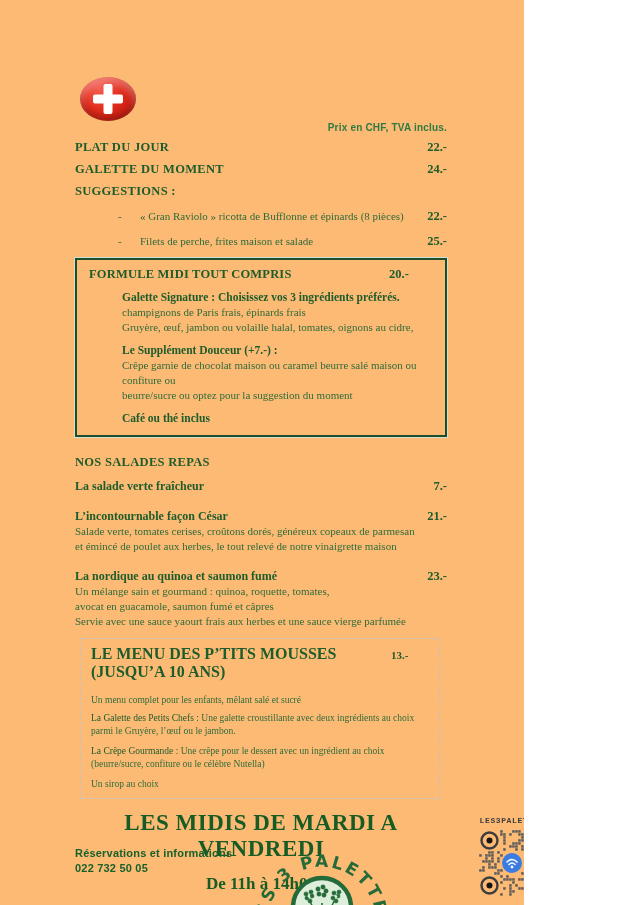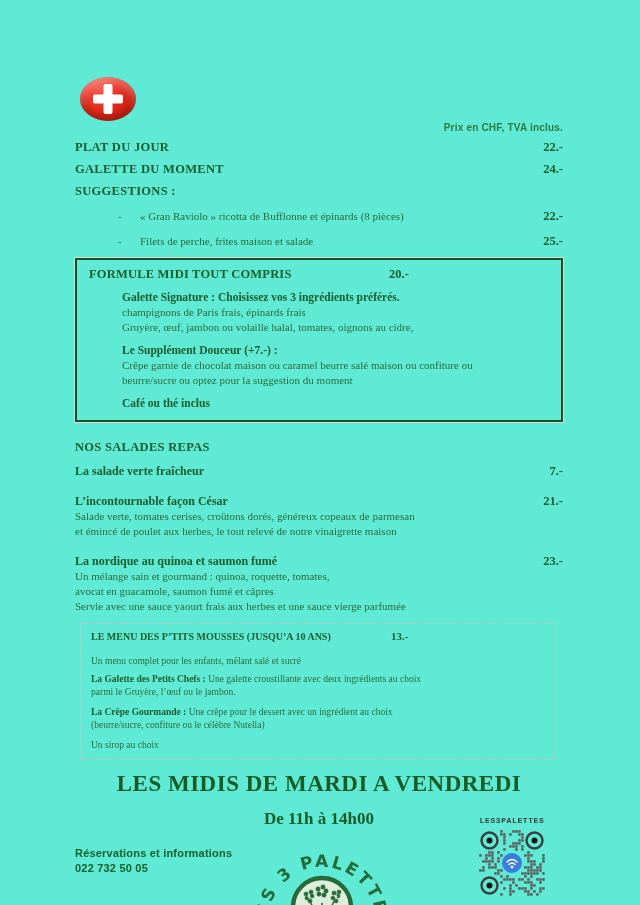--- a/index.html
+++ b/index.html
@@ -2,22 +2,22 @@
 <html><head>
 <meta charset="utf-8">
 <style>
   :root{
     --g1:#1d5c2b;   
     --g2:#2e6b3a;   
     --border-green:#1d4e2a;
   }
   html,body{margin:0;padding:0;background:#ffffff;}
   .page{
-    position:relative;width:640px;height:905px;overflow:hidden;
-    background:#5eead4;font-family:"Liberation Serif","DejaVu Serif",serif;
+    position:relative;width:524px;height:905px;overflow:hidden;
+    background:#fdba74;font-family:"Liberation Serif","DejaVu Serif",serif;
   }
   .content{padding:0 77px 0 75px;}
 
   
   .flag{
     position:absolute;left:80px;top:77px;width:56px;height:44px;
     border-radius:50%;
     background:radial-gradient(circle at 35% 28%, #f4574a 0%, #e02a1a 45%, #b31207 100%);
     box-shadow:inset 0 6px 8px rgba(255,255,255,.35), inset 0 -4px 6px rgba(0,0,0,.25);
   }
@@ -59,25 +59,25 @@
   .salad-name{font-size:12px;font-weight:bold;color:var(--g1);}
   .salad-desc{font-size:11px;color:var(--g2);line-height:15px;}
   .gap-lg{margin-top:15px;gap:20px;}
 
   
   .kids-box{
     margin:9px 7px 0 5px;border:1px dashed #c3c3c3;
     padding:6px 10px 7px 10px;
   }
   .kids-title-row{display:flex;align-items:baseline;}
-  .kids-title{font-size:10px;font-weight:bold;color:var(--g1);width:300px;}
+  .kids-title{font-size:16px;font-weight:bold;color:var(--g1);width:300px;}
   .kids-price{font-size:11px;font-weight:bold;color:var(--g1);}
   .kids-sub{font-size:9.5px;color:var(--g2);margin-top:14px;}
   .kids-item{margin-top:7px;font-size:9.5px;color:var(--g2);line-height:13px;}
-  .kids-item .lead{font-weight:bold;color:var(--g1);}
+  .kids-item .lead{font-weight:normal;color:var(--g1);}
 
   .big-title{
     margin-top:11px;text-align:center;
     font-size:23px;font-weight:bold;color:#175c25;letter-spacing:.5px;
   }
   .big-sub{margin-top:12px;text-align:center;font-size:17px;font-weight:bold;color:#175c25;}
 
   
   .reservations{
     position:absolute;left:75px;top:846px;

